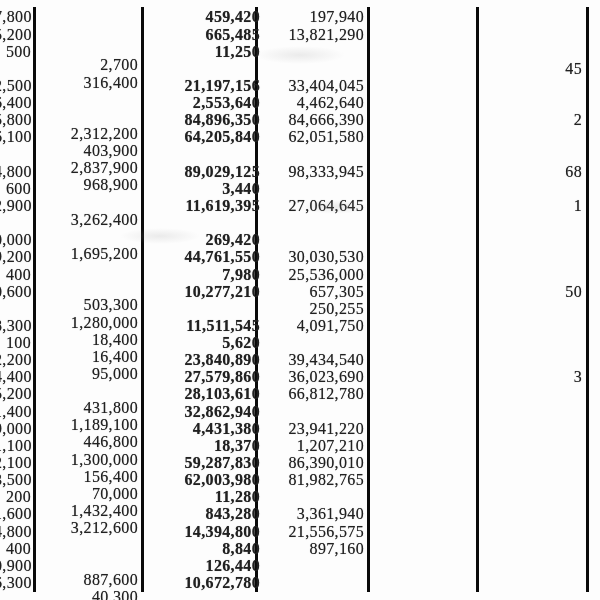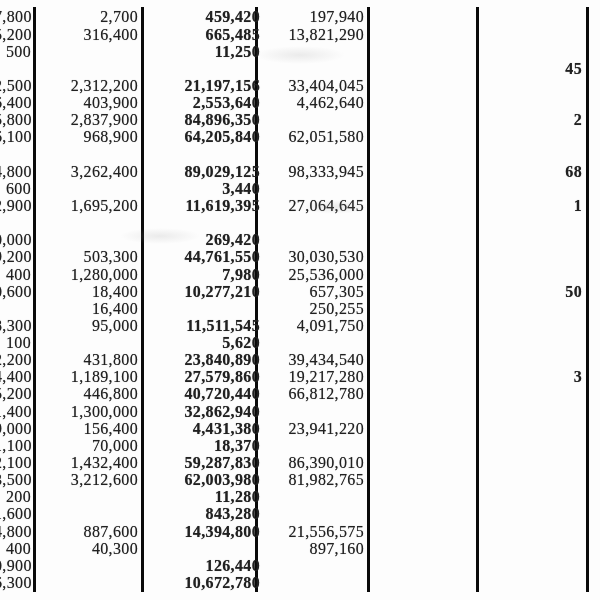--- a/index.html
+++ b/index.html
@@ -50,25 +50,25 @@
     height: 17.15px;
     line-height: 17.15px;
     text-align: right;
     white-space: nowrap;
     font-size: 16px;
     letter-spacing: 0.35px;
     color: var(--text-color);
     text-shadow: 0 0 0.7px rgba(25,25,25,0.55);
   }
   .c0 { left: -6px;  width: 37px;  }
-  .c1 { left: 44px;  width: 94px;  }
+  .c1 { left: 44px;  width: 94px; margin-top: 48px;  }
   .c2 { left: 156px; width: 104px; font-weight: bold; }
   .c3 { left: 260px; width: 104px; }
   .c4 { left: 372px; width: 100px; }
-  .c5 { left: 478px; width: 104px; font-weight: bold; }
+  .c5 { left: 478px; width: 104px; }
 
   
   .smudge {
     position: absolute;
     border-radius: 50%;
     background: radial-gradient(closest-side, rgba(150,150,150,0.18), rgba(150,150,150,0));
     pointer-events: none;
   }
   .smudge-1 { left: 255px; top: 46px;  width: 90px; height: 18px; }
   .smudge-2 { left: 120px; top: 228px; width: 80px; height: 16px; }
@@ -131,20 +131,21 @@
         <div class="cell c1">403,900</div>
         <div class="cell c2">2,553,640</div>
         <div class="cell c3">4,462,640</div>
         <div class="cell c4"></div>
         <div class="cell c5"></div>
       </div>
       <div class="row">
         <div class="cell c0">5,800</div>
         <div class="cell c1">2,837,900</div>
         <div class="cell c2">84,896,350</div>
+        <div class="cell c3">84,666,390</div>
         <div class="cell c4"></div>
         <div class="cell c5">2</div>
       </div>
       <div class="row">
         <div class="cell c0">6,100</div>
         <div class="cell c1">968,900</div>
         <div class="cell c2">64,205,840</div>
         <div class="cell c3">62,051,580</div>
         <div class="cell c4"></div>
         <div class="cell c5"></div>
@@ -250,28 +251,28 @@
         <div class="cell c1">431,800</div>
         <div class="cell c2">23,840,890</div>
         <div class="cell c3">39,434,540</div>
         <div class="cell c4"></div>
         <div class="cell c5"></div>
       </div>
       <div class="row">
         <div class="cell c0">4,400</div>
         <div class="cell c1">1,189,100</div>
         <div class="cell c2">27,579,860</div>
-        <div class="cell c3">19,217,280</div>
+        <div class="cell c3">36,023,690</div>
         <div class="cell c4"></div>
         <div class="cell c5">3</div>
       </div>
       <div class="row">
         <div class="cell c0">5,200</div>
         <div class="cell c1">446,800</div>
-        <div class="cell c2">40,720,440</div>
+        <div class="cell c2">28,103,610</div>
         <div class="cell c3">66,812,780</div>
         <div class="cell c4"></div>
         <div class="cell c5"></div>
       </div>
       <div class="row">
         <div class="cell c0">1,400</div>
         <div class="cell c1">1,300,000</div>
         <div class="cell c2">32,862,940</div>
         <div class="cell c4"></div>
         <div class="cell c5"></div>
@@ -281,20 +282,21 @@
         <div class="cell c1">156,400</div>
         <div class="cell c2">4,431,380</div>
         <div class="cell c3">23,941,220</div>
         <div class="cell c4"></div>
         <div class="cell c5"></div>
       </div>
       <div class="row">
         <div class="cell c0">1,100</div>
         <div class="cell c1">70,000</div>
         <div class="cell c2">18,370</div>
+        <div class="cell c3">1,207,210</div>
         <div class="cell c4"></div>
         <div class="cell c5"></div>
       </div>
       <div class="row">
         <div class="cell c0">2,100</div>
         <div class="cell c1">1,432,400</div>
         <div class="cell c2">59,287,830</div>
         <div class="cell c3">86,390,010</div>
         <div class="cell c4"></div>
         <div class="cell c5"></div>
@@ -311,34 +313,36 @@
         <div class="cell c0">200</div>
         <div class="cell c1"></div>
         <div class="cell c2">11,280</div>
         <div class="cell c3"></div>
         <div class="cell c4"></div>
         <div class="cell c5"></div>
       </div>
       <div class="row">
         <div class="cell c0">1,600</div>
         <div class="cell c2">843,280</div>
+        <div class="cell c3">3,361,940</div>
         <div class="cell c4"></div>
         <div class="cell c5"></div>
       </div>
       <div class="row">
         <div class="cell c0">4,800</div>
         <div class="cell c1">887,600</div>
         <div class="cell c2">14,394,800</div>
         <div class="cell c3">21,556,575</div>
         <div class="cell c4"></div>
         <div class="cell c5"></div>
       </div>
       <div class="row">
         <div class="cell c0">400</div>
         <div class="cell c1">40,300</div>
+        <div class="cell c2">8,840</div>
         <div class="cell c3">897,160</div>
         <div class="cell c4"></div>
         <div class="cell c5"></div>
       </div>
       <div class="row">
         <div class="cell c0">0,900</div>
         <div class="cell c1"></div>
         <div class="cell c2">126,440</div>
         <div class="cell c3"></div>
         <div class="cell c4"></div>

